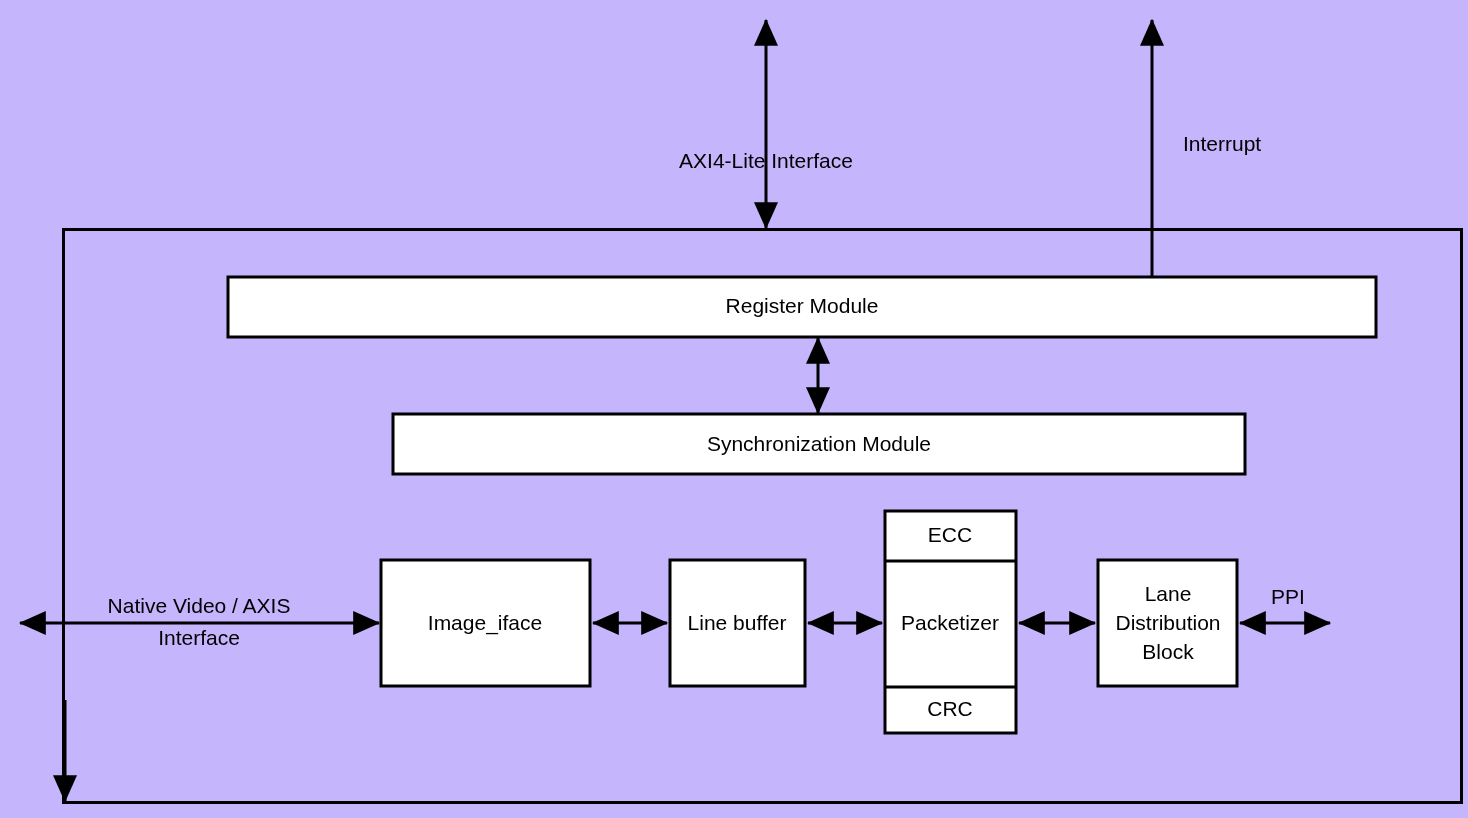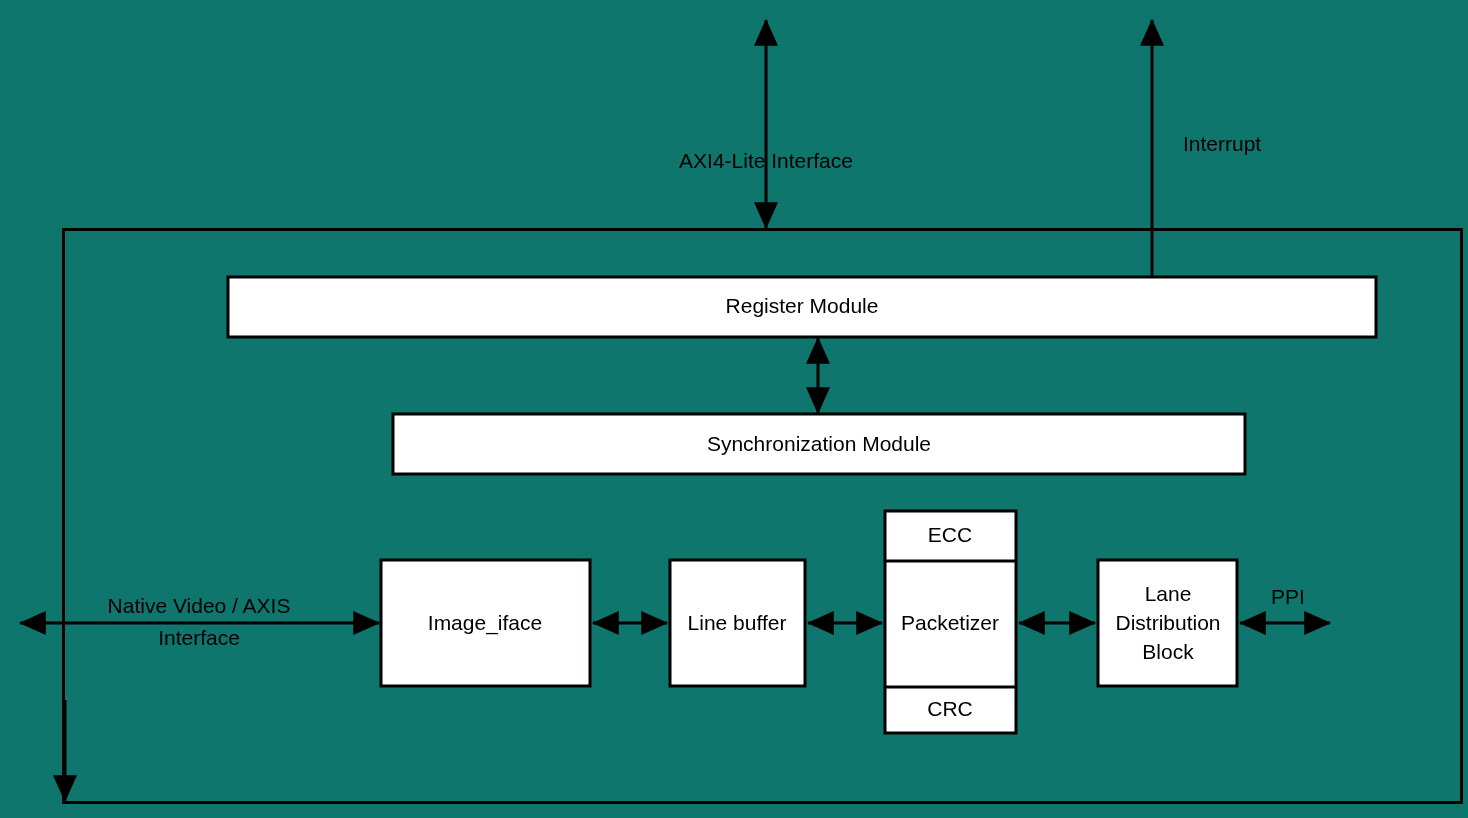--- a/index.html
+++ b/index.html
@@ -4,21 +4,21 @@
 <style>
   html, body {
     margin: 0;
     padding: 0;
     background: #ffffff;
   }
   #canvas-wrap {
     position: relative;
     width: 1468px;
     height: 818px;
-    background: #0f766e;
+    background: #c4b5fd;
     font-family: "Liberation Sans", sans-serif;
   }
   svg#diagram {
     display: block;
     width: 1468px;
     height: 818px;
   }
   .box {
     fill: #ffffff;
     stroke: #000000;

